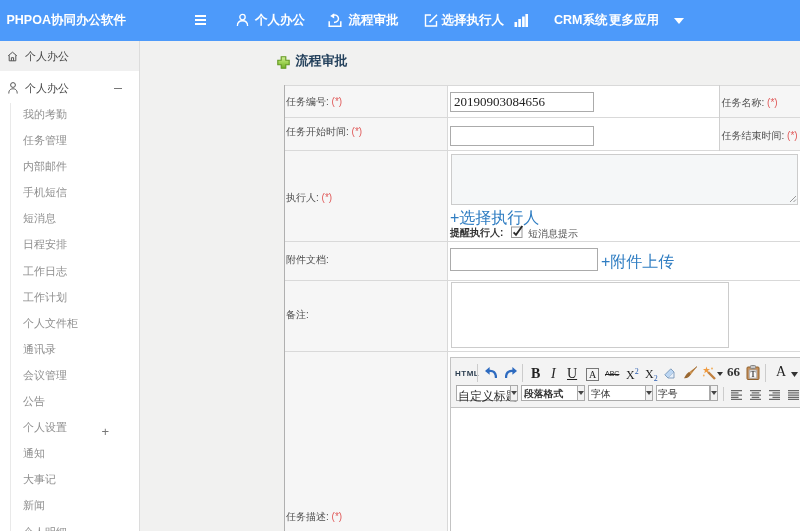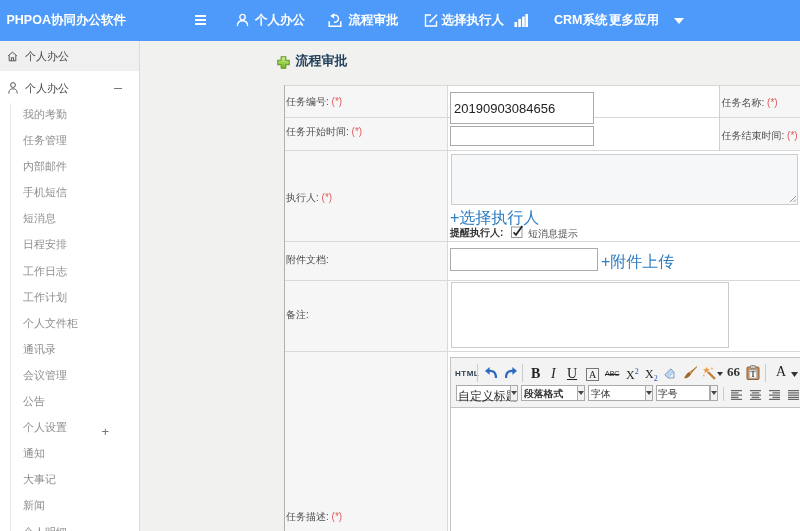--- a/index.html
+++ b/index.html
@@ -95,21 +95,21 @@
 <div class="abs" style="left:284px;top:150px;width:516px;height:1px;background:#d9d9d9;"></div>
 <div class="abs" style="left:284px;top:241px;width:516px;height:1px;background:#d9d9d9;"></div>
 <div class="abs" style="left:284px;top:280px;width:516px;height:1px;background:#d9d9d9;"></div>
 <div class="abs" style="left:284px;top:351px;width:516px;height:1px;background:#d9d9d9;"></div>
 
 <div class="abs" style="left:284px;top:85px;width:1px;height:446px;background:#b0b0b0;"></div>
 <div class="abs" style="left:447px;top:85px;width:1px;height:446px;background:#d9d9d9;"></div>
 <div class="abs" style="left:719px;top:85px;width:1px;height:66px;background:#cfcfcf;"></div>
 
 <div class="abs lbl" style="left:286px;top:95px;">任务编号: <span class="star">(*)</span></div>
-<input class="abs" style="left: 450px; top: 92px; width: 144px; height: 32px; border: 1px solid rgb(171, 171, 171); padding: 0px 3px; font-size: 13px; color: rgb(34, 34, 34);" value="20190903084656">
+<input class="abs" style="left: 450px; top: 92px; width: 144px; height: 20px; border: 1px solid rgb(171, 171, 171); padding: 0px 3px; font-size: 13px; color: rgb(34, 34, 34); font-family: Liberation Serif, serif;" value="20190903084656">
 <div class="abs lbl" style="left:721.5px;top:96px;">任务名称: <span class="star">(*)</span></div>
 
 <div class="abs lbl" style="left:286px;top:125px;">任务开始时间: <span class="star">(*)</span></div>
 <input class="abs" style="left: 450px; top: 126px; width: 144px; height: 20px; border: 1px solid rgb(171, 171, 171);">
 <div class="abs lbl" style="left:721.5px;top:129px;">任务结束时间: <span class="star">(*)</span></div>
 
 <div class="abs lbl" style="left:286px;top:191px;">执行人: <span class="star">(*)</span></div>
 <div class="abs" style="left:451px;top:154px;width:347px;height:51px;background:#f5f7f8;border:1px solid #ccc;box-sizing:border-box;"></div>
 <svg class="abs" style="left:789px;top:195px;" width="8" height="8" viewBox="0 0 8 8">
  <path d="M7 1 L1 7 M7 4.5 L4.5 7" stroke="#999" stroke-width="1" fill="none"></path>

